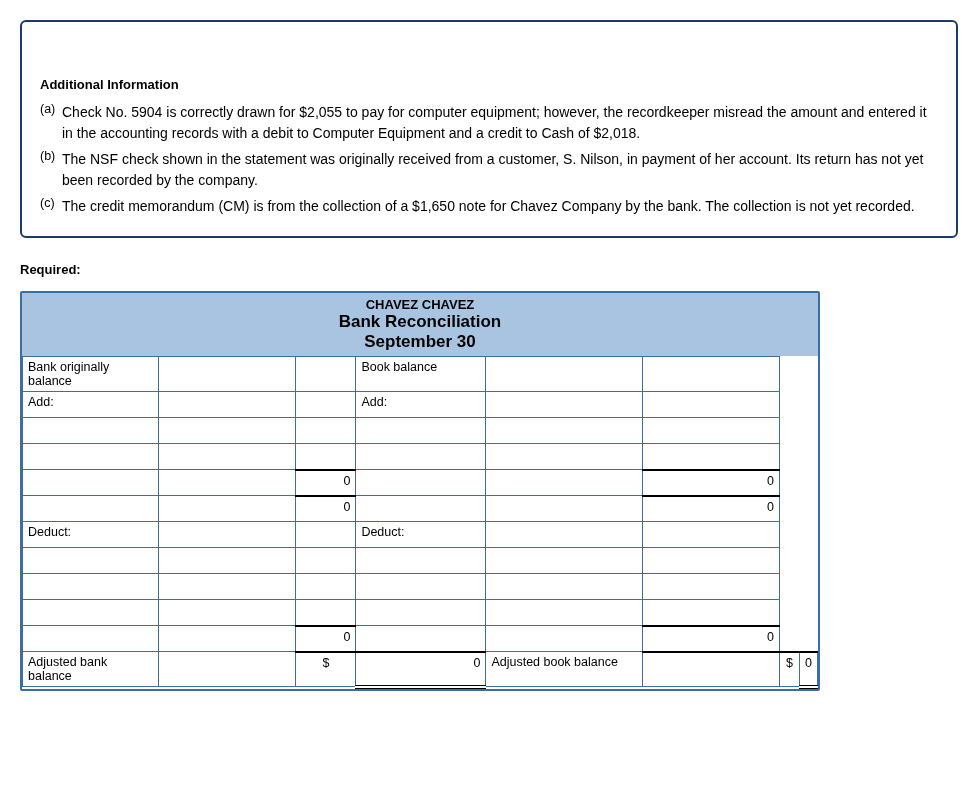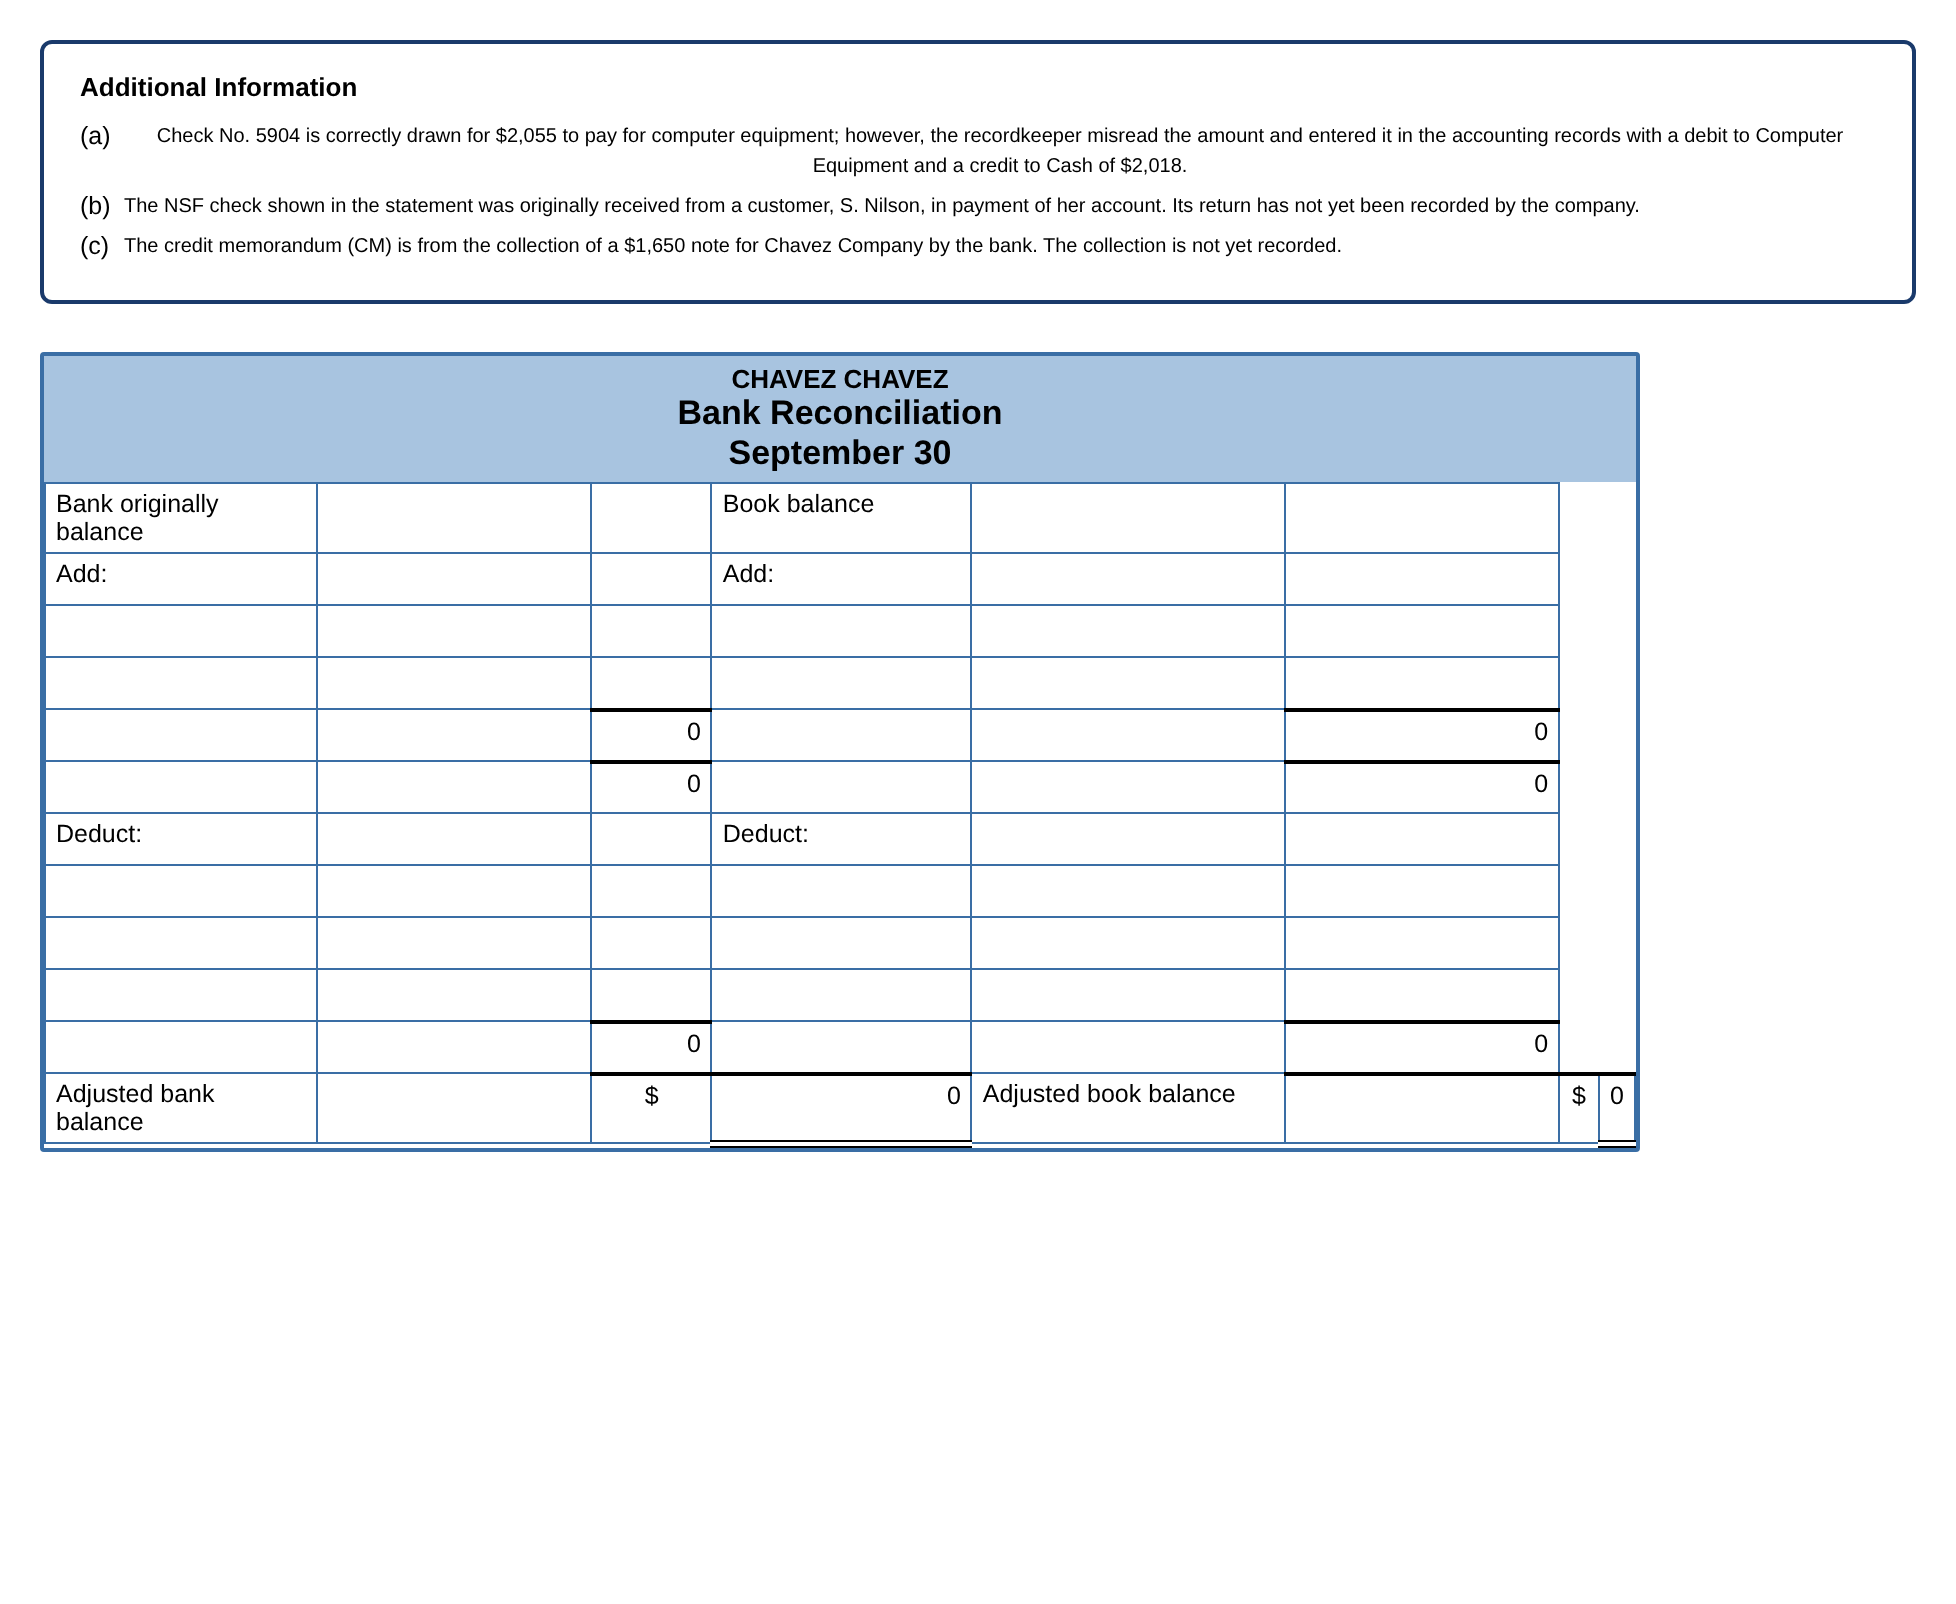--- a/index.html
+++ b/index.html
@@ -17,37 +17,37 @@
       border-radius: 6px;
       padding: 14px 18px;
       margin-bottom: 24px;
       background: #fff;
     }
 
     .info-box .section-title {
       font-weight: bold;
       margin-bottom: 10px;
       font-size: 13px;
+      margin-top: 41px;
     }
 
     .info-box .item {
       display: flex;
       align-items: flex-start;
       margin-bottom: 5px;
     }
 
     .info-box .item-label {
       min-width: 22px;
       font-size: 12.5px;
     }
 
     .info-box .item-text {
-      font-size: 10px;
+      font-size: 14px;
       line-height: 1.5;
-      text-align: center;
     }
 
     .required-section {
       margin-bottom: 14px;
     }
 
     .required-section .req-title {
       font-weight: bold;
       font-size: 13px;
       margin-bottom: 6px;
@@ -130,20 +130,21 @@
     <span class="item-label">(b)</span>
     <span class="item-text">The NSF check shown in the statement was originally received from a customer, S. Nilson, in payment of her account. Its return has not yet been recorded by the company.</span>
   </div>
   <div class="item">
     <span class="item-label">(c)</span>
     <span class="item-text">The credit memorandum (CM) is from the collection of a $1,650 note for Chavez Company by the bank. The collection is not yet recorded.</span>
   </div>
 </div>
 
 <div class="required-section">
+  <div class="req-title">Required:</div>
 </div>
 
 <div class="recon-wrapper">
 
   <div class="recon-header">
     <div class="company-name">CHAVEZ CHAVEZ</div>
     <div class="doc-title">Bank Reconciliation</div>
     <div class="doc-date">September 30</div>
   </div>
 

